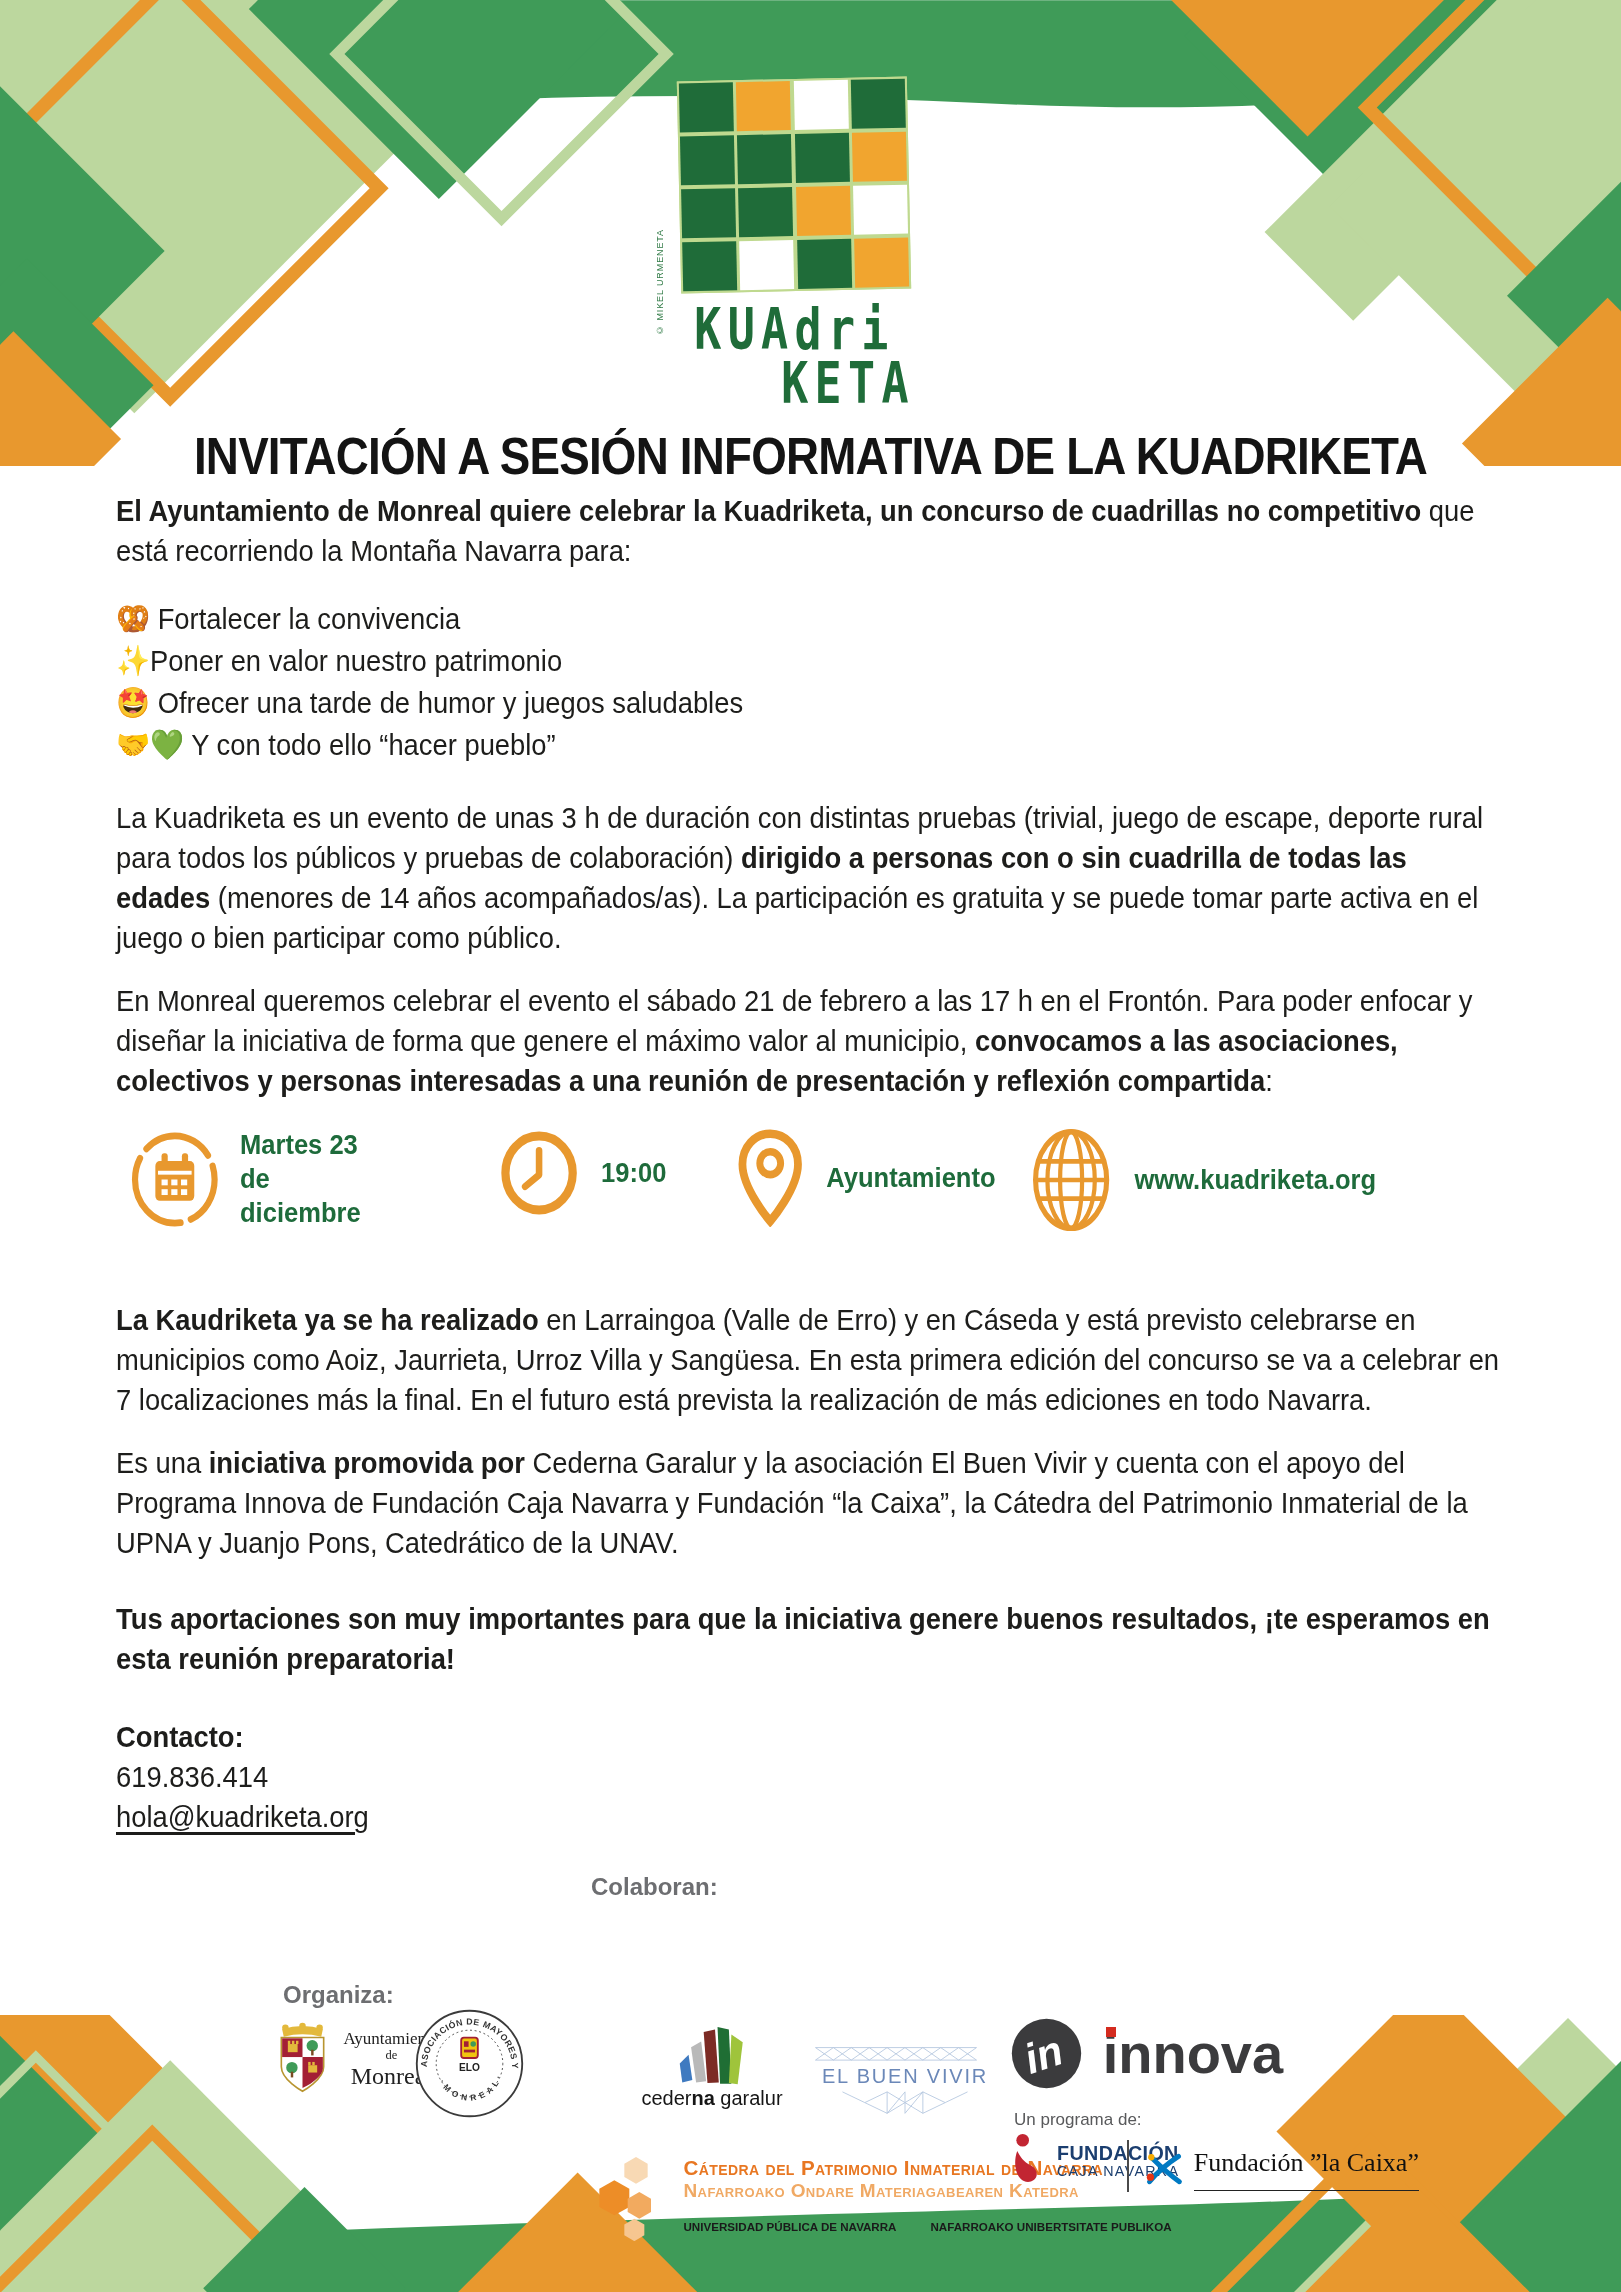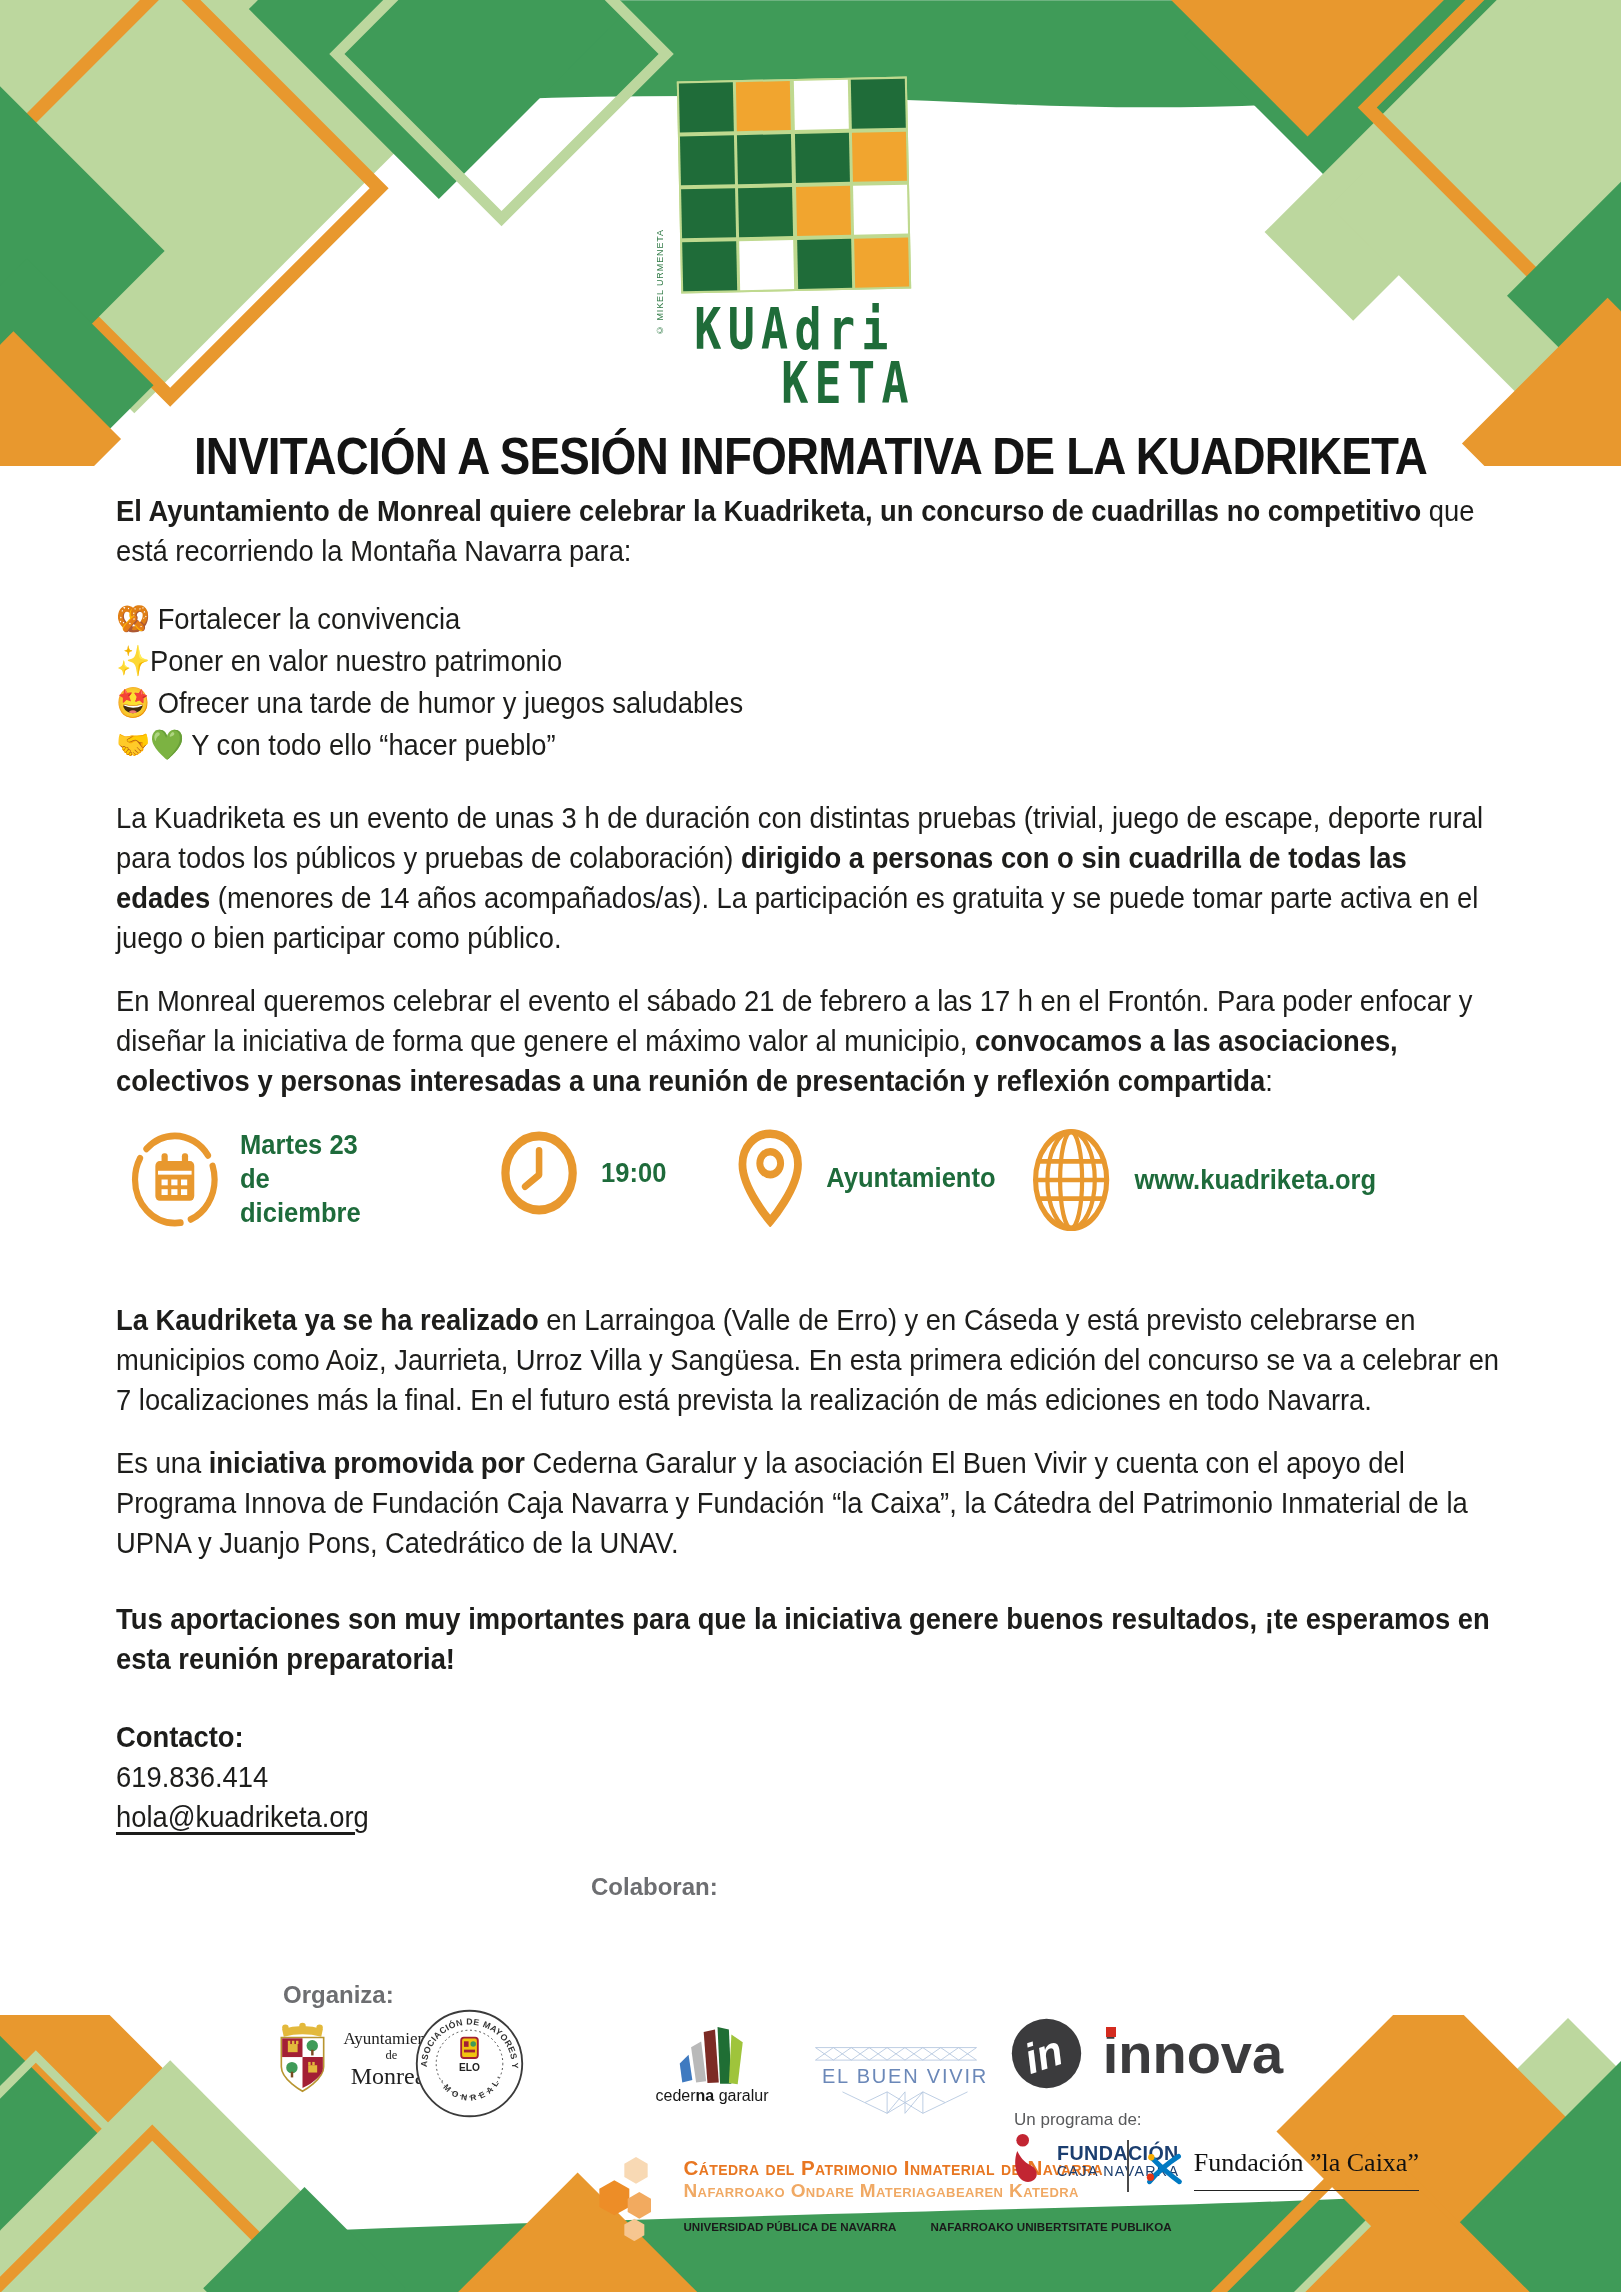--- a/index.html
+++ b/index.html
@@ -64,21 +64,21 @@
   .lbl-org{left:283px;top:1981px}
   .lbl-col{left:591px;top:1873px}
 
   .ayto{position:absolute;left:274px;top:2022px;display:flex;align-items:center;gap:12.5px}
   .ayto-text{font-family:"Liberation Serif",serif;color:#222;text-align:center;line-height:1.1}
   .ayto-text .a1{font-size:17px}.ayto-text .a2{font-size:12.5px}.ayto-text .a3{font-size:24px}
 
   .seal{position:absolute;left:414px;top:2008px}
 
   .cederna{position:absolute;left:618px;top:2022px;width:188px;text-align:center}
-  .cederna-name{font-size:16px;color:#161616;margin-top:1.8px}
+  .cederna-name{font-size:20px;color:#161616;margin-top:1.8px}
   .cederna-name .bold{font-weight:bold}
 
   .buenvivir{position:absolute;left:811px;top:2044px;width:188px;text-align:center}
   .bv-name{color:#6b88b8;font-size:20px;letter-spacing:1.8px;margin:1.8px 0}
 
   .catedra{position:absolute;left:596px;top:2148px;display:flex;align-items:center;gap:12.5px}
   .cat-l1{color:#E87722;font-weight:bold;font-size:20.6px;font-variant:small-caps;letter-spacing:0.4px}
   .cat-l2{color:#F0A964;font-weight:bold;font-size:19px;font-variant:small-caps;letter-spacing:0.4px}
   .cat-l3{color:#1a1a1a;font-weight:bold;font-size:11.6px;margin-top:18px;display:flex;gap:34px}
 

